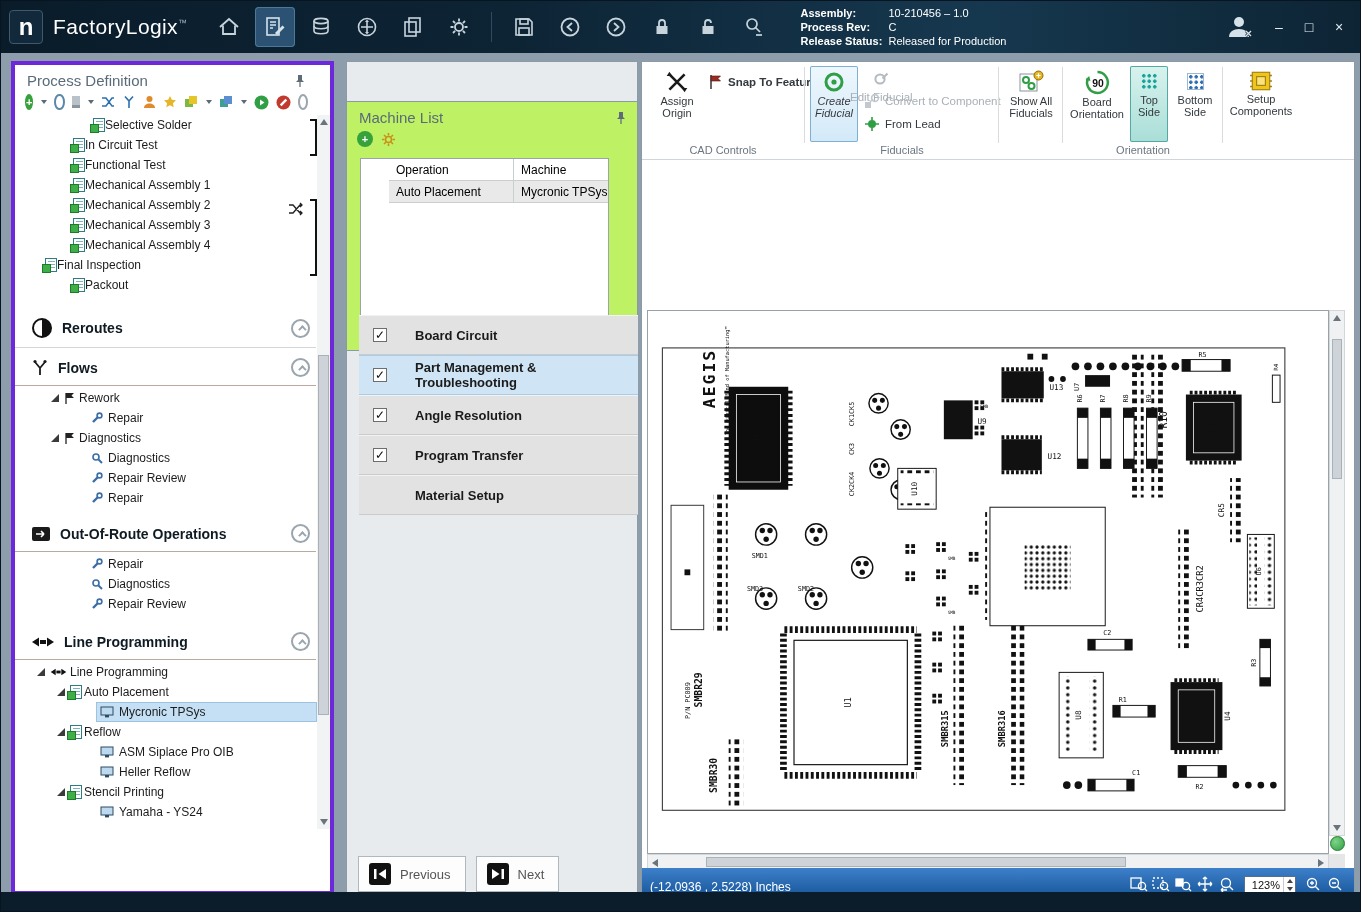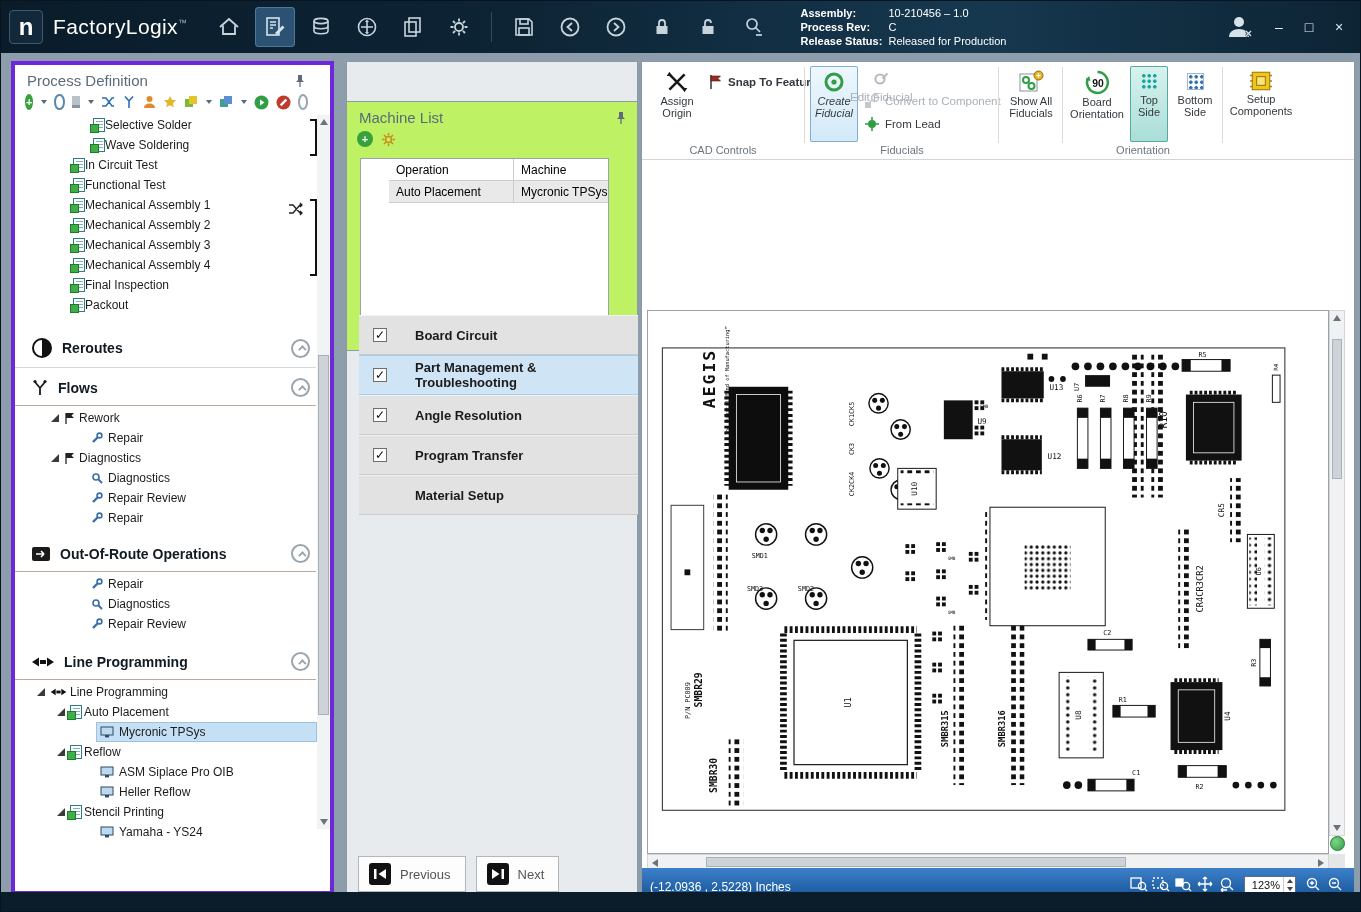--- a/index.html
+++ b/index.html
@@ -287,24 +287,20 @@
             <rect x="3.5" y="6.3" width="8" height="2.4" fill="#fff" transform="rotate(-45 7.5 7.5)"></rect>
           </svg>
         </span>
       <span class="mi" style="border:2px solid #9aa5ad;border-radius:50%;"></span>
     </div>
 
     <div class="ti" style="padding-left:78px">
         <span class="doc-icon"></span>
         <span class="tl">Selective Solder</span>
       </div>
-    <div class="ti" style="padding-left:78px">
-        <span class="doc-icon"></span>
-        <span class="tl">Wave Soldering</span>
-      </div>
     <div class="ti" style="padding-left:58px">
         <span class="doc-icon"></span>
         <span class="tl">In Circuit Test</span>
       </div>
     <div class="ti" style="padding-left:58px">
         <span class="doc-icon"></span>
         <span class="tl">Functional Test</span>
       </div>
     <div class="ti" style="padding-left:58px">
         <span class="doc-icon"></span>
@@ -315,21 +311,21 @@
         <span class="tl">Mechanical Assembly 2</span>
       </div>
     <div class="ti" style="padding-left:58px">
         <span class="doc-icon"></span>
         <span class="tl">Mechanical Assembly 3</span>
       </div>
     <div class="ti" style="padding-left:58px">
         <span class="doc-icon"></span>
         <span class="tl">Mechanical Assembly 4</span>
       </div>
-    <div class="ti" style="padding-left:58px">
+    <div class="ti" style="padding-left:30px">
         <span class="doc-icon"></span>
         <span class="tl">Final Inspection</span>
       </div>
     <div class="ti" style="padding-left:58px">
         <span class="doc-icon"></span>
         <span class="tl">Packout</span>
       </div>
 
     <div class="brk" style="top:54px;height:37px;"></div>
     <div class="brk" style="top:134px;height:77px;"></div>

